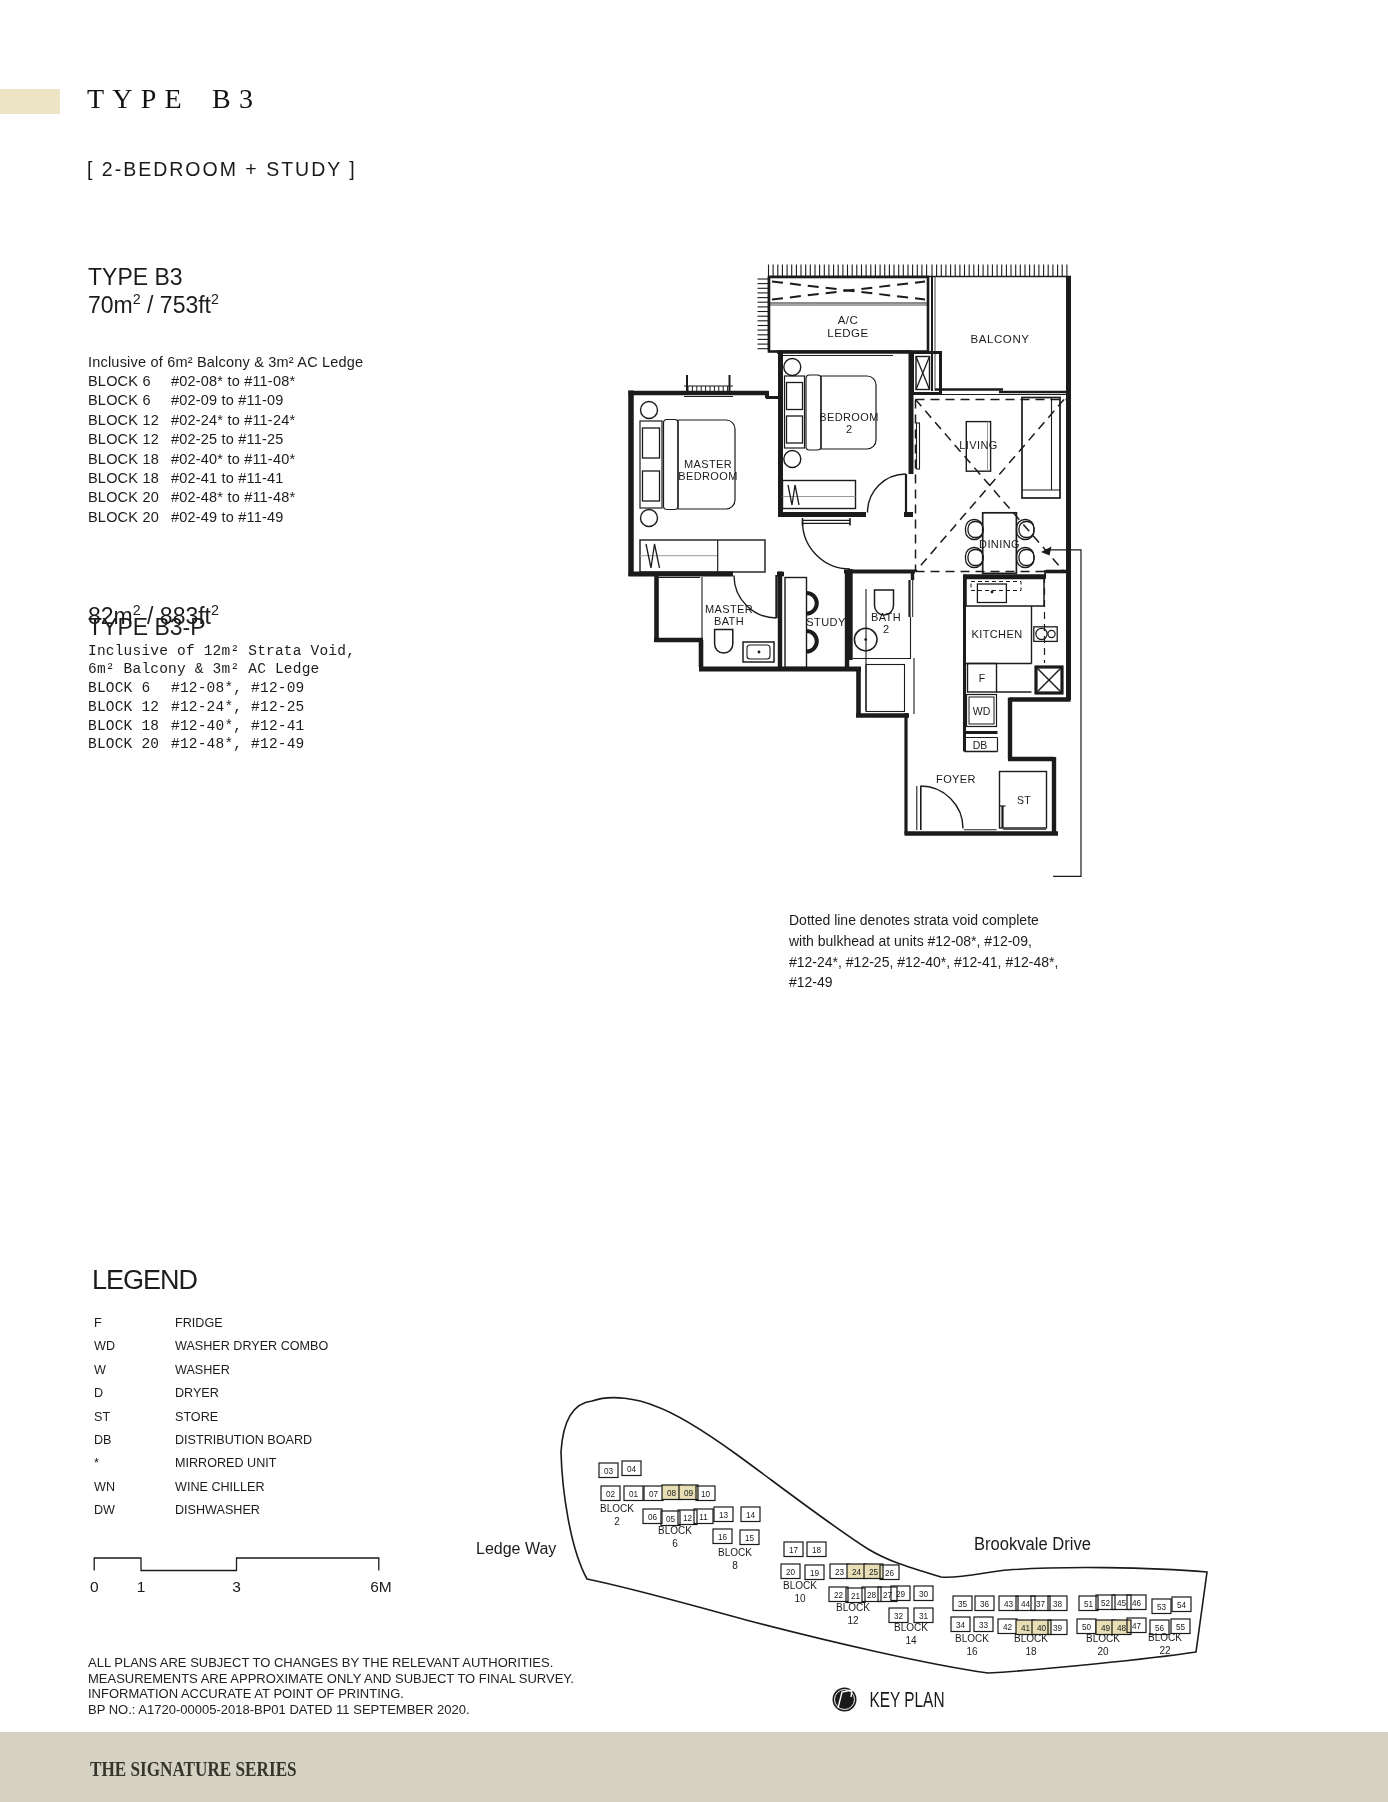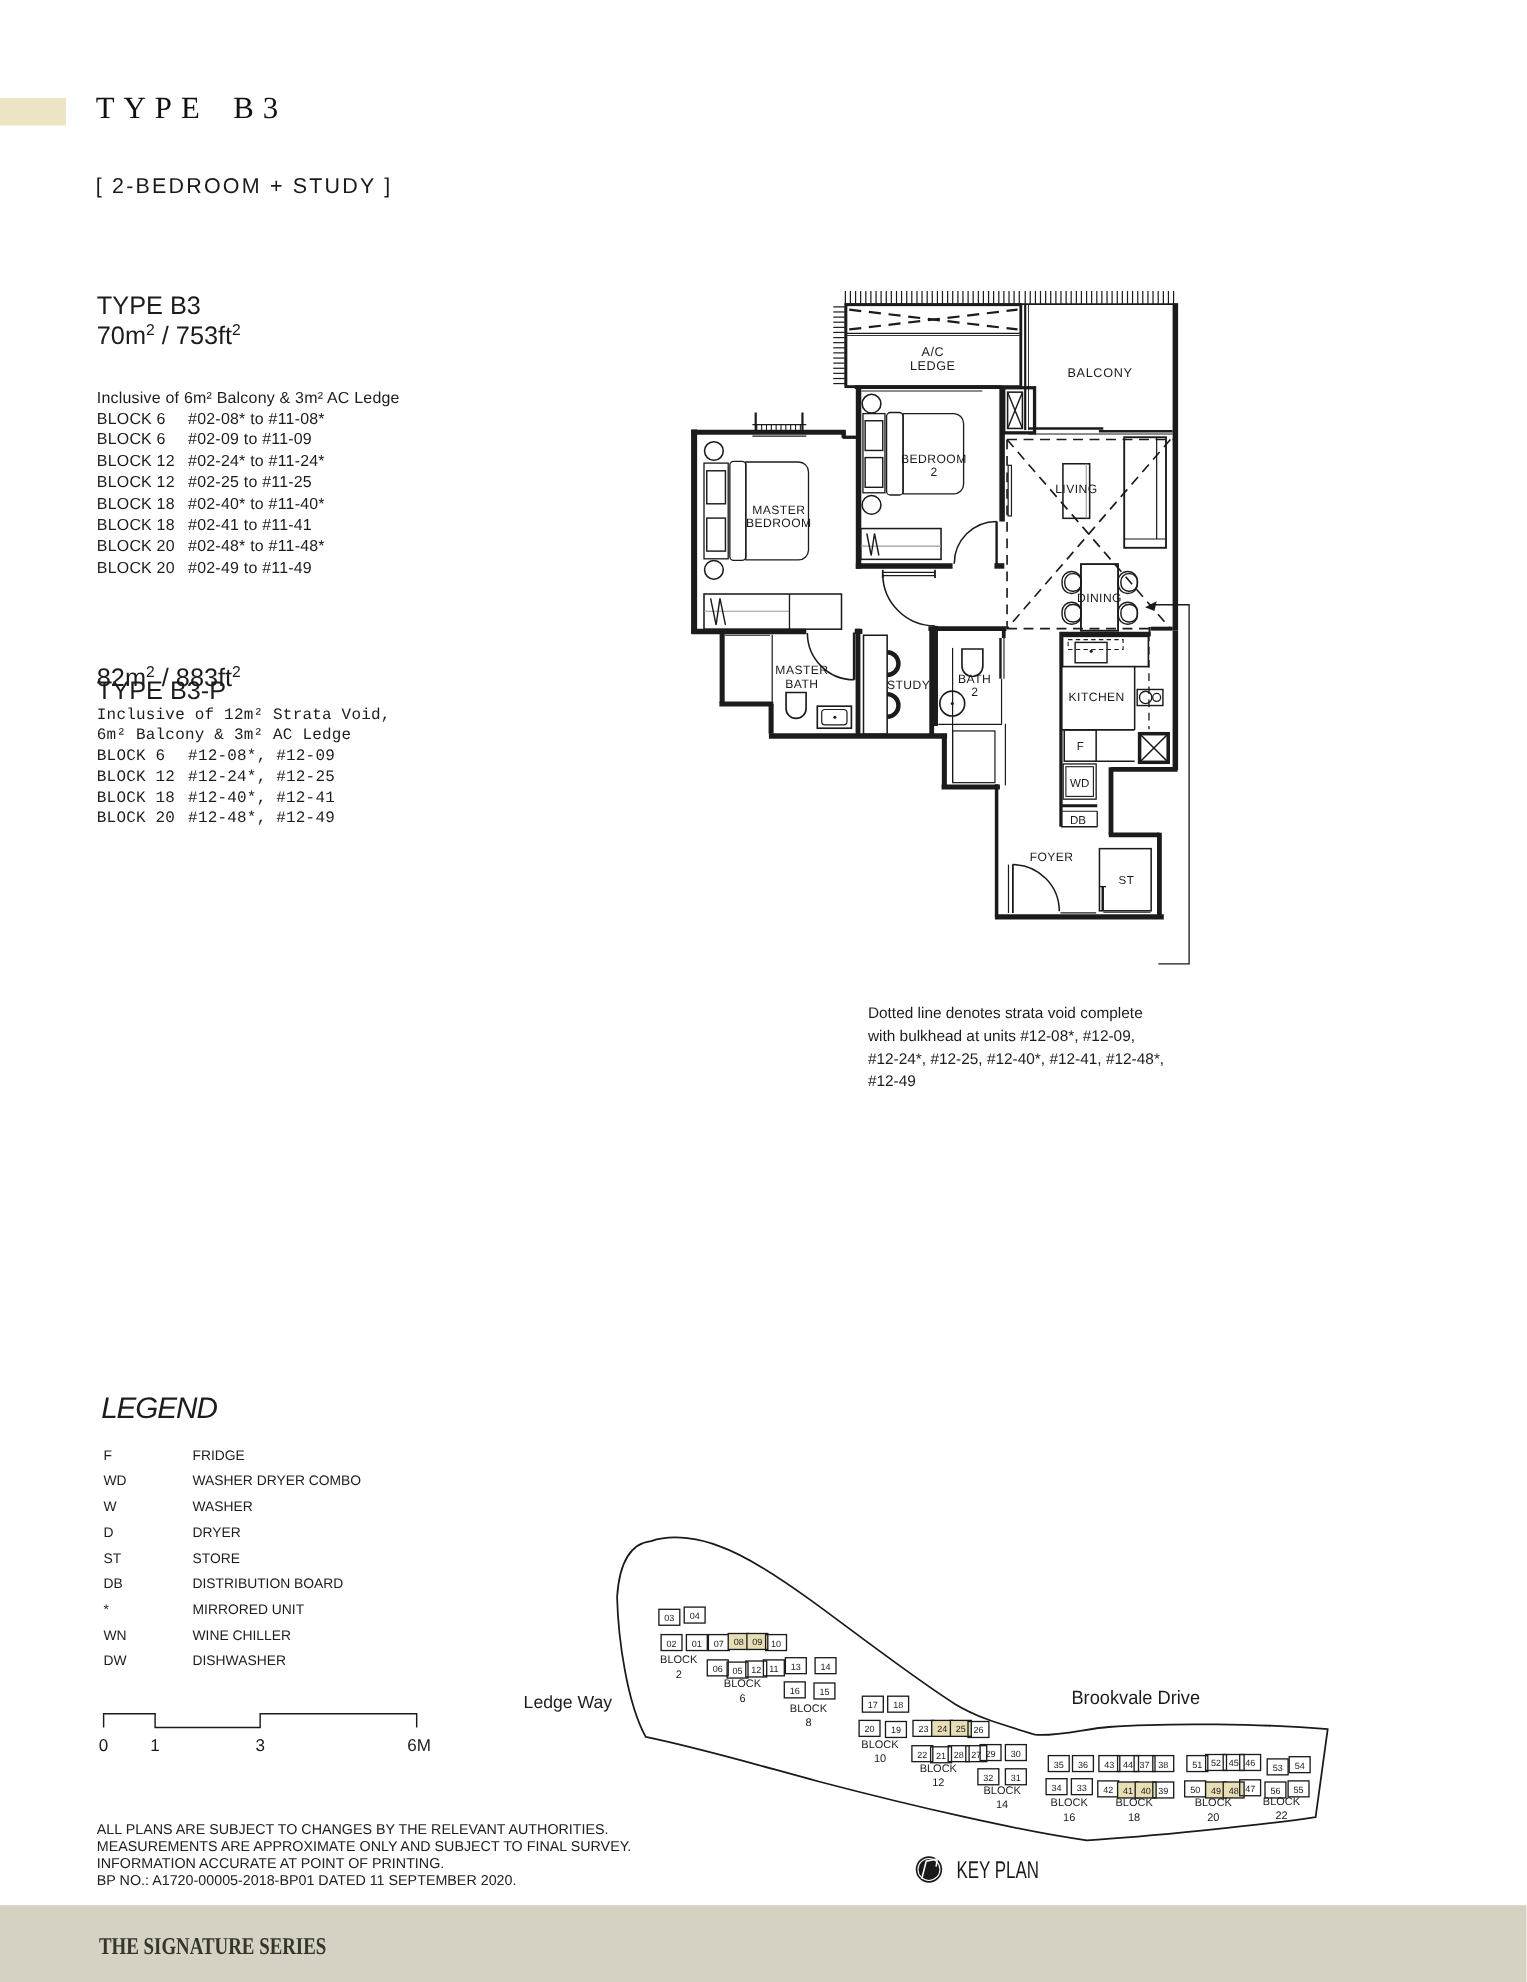--- a/index.html
+++ b/index.html
@@ -388,21 +388,21 @@
       <text x="886" y="620.5" fill="#1b1b1b" font-size="11" text-anchor="middle" letter-spacing="0.4">BATH</text>
       <text x="886" y="633" fill="#1b1b1b" font-size="11" text-anchor="middle">2</text>
     </svg>
 
 <div class="abs" style="left:789px;top:910px;font-size:14px;line-height:20.8px;">
 Dotted line denotes strata void complete<br>
 with bulkhead at units #12-08*, #12-09,<br>
 #12-24*, #12-25, #12-40*, #12-41, #12-48*,<br>
 #12-49</div>
 
-<div class="abs" style="left:92px;top:1264.5px;font-size:27px;letter-spacing:-1px;font-style:italic;">LEGEND</div>
+<div class="abs" style="left:92px;top:1264.5px;font-size:27px;letter-spacing:-1px;">LEGEND</div>
 
 <div class="abs" style="left:94px;top:1312px;font-size:12.6px;line-height:23.4px;">
 <div><span style="display:inline-block;width:81px;">F</span>FRIDGE</div>
 <div><span style="display:inline-block;width:81px;">WD</span>WASHER DRYER COMBO</div>
 <div><span style="display:inline-block;width:81px;">W</span>WASHER</div>
 <div><span style="display:inline-block;width:81px;">D</span>DRYER</div>
 <div><span style="display:inline-block;width:81px;">ST</span>STORE</div>
 <div><span style="display:inline-block;width:81px;">DB</span>DISTRIBUTION BOARD</div>
 <div><span style="display:inline-block;width:81px;">*</span>MIRRORED UNIT</div>
 <div><span style="display:inline-block;width:81px;">WN</span>WINE CHILLER</div>

